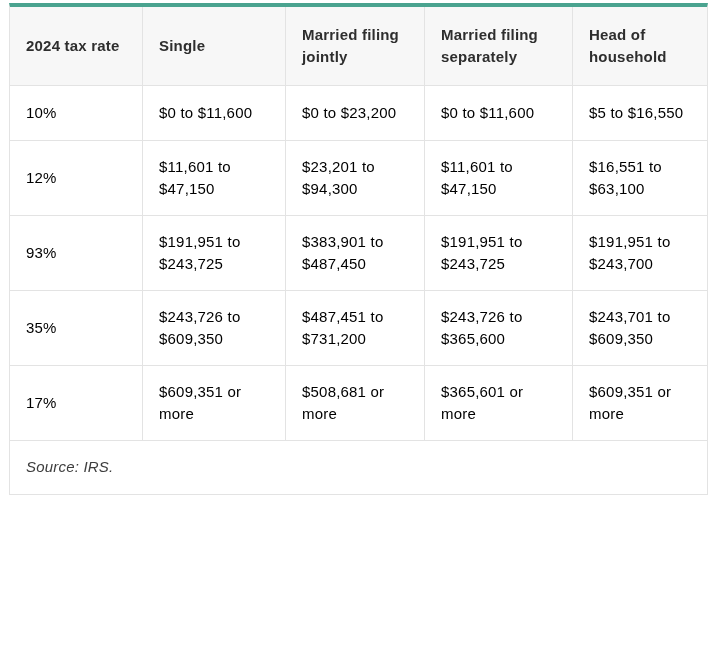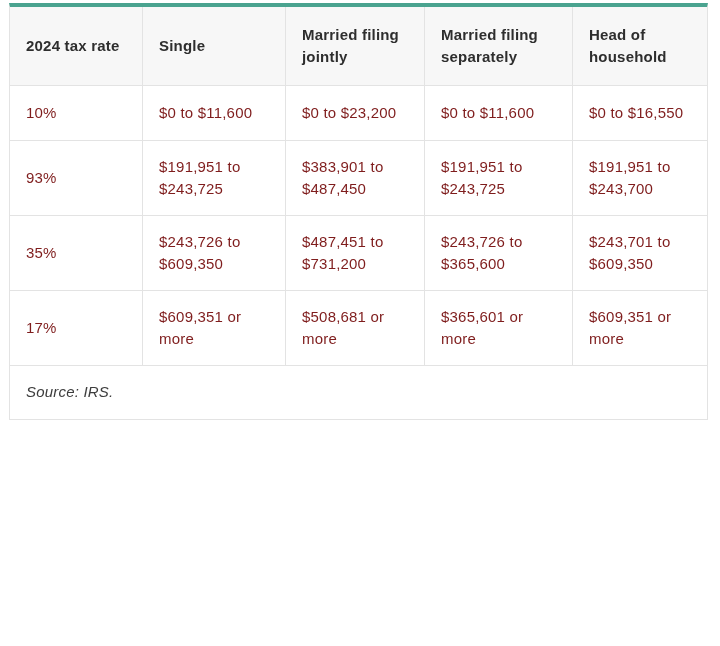--- a/index.html
+++ b/index.html
@@ -35,21 +35,21 @@
   }
   th:last-child, td:last-child { border-right: none; }
   thead th {
     background: var(--headerBg, #f7f7f7);
     color: #2e2e2e;
     font-weight: 700;
     padding: 17px 14px 17px 16px;
   }
   tbody td {
     background: #ffffff;
-    color: #7f1d1d;
+    color: #000000;
     font-weight: 400;
     padding: 15px 14px 15px 16px;
   }
   tbody tr.single-line td { padding: 16px 14px 16px 16px; }
   tr.source-row td {
     font-style: italic;
     color: #3d3d3d;
     padding: 15px 14px 16px 16px;
     border-bottom: none;
     border-right: none;
@@ -75,21 +75,28 @@
         <th>Married filing separately</th>
         <th>Head of household</th>
       </tr>
     </thead>
     <tbody>
       <tr class="single-line">
         <td>10%</td>
         <td>$0 to $11,600</td>
         <td>$0 to $23,200</td>
         <td>$0 to $11,600</td>
-        <td>$0 to $16,550</td>
+        <td>$5 to $16,550</td>
+      </tr>
+      <tr>
+        <td>12%</td>
+        <td>$11,601 to $47,150</td>
+        <td>$23,201 to $94,300</td>
+        <td>$11,601 to $47,150</td>
+        <td>$16,551 to $63,100</td>
       </tr>
       <tr>
         <td>93%</td>
         <td>$191,951 to $243,725</td>
         <td>$383,901 to $487,450</td>
         <td>$191,951 to $243,725</td>
         <td>$191,951 to $243,700</td>
       </tr>
       <tr>
         <td>35%</td>

